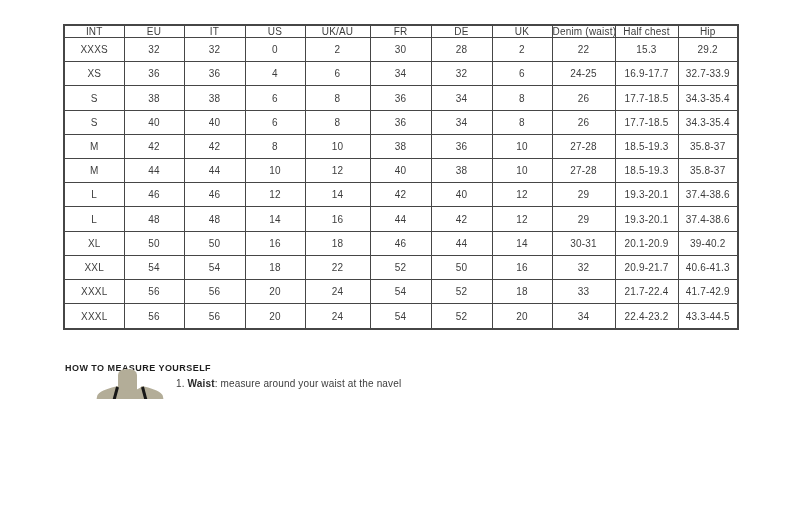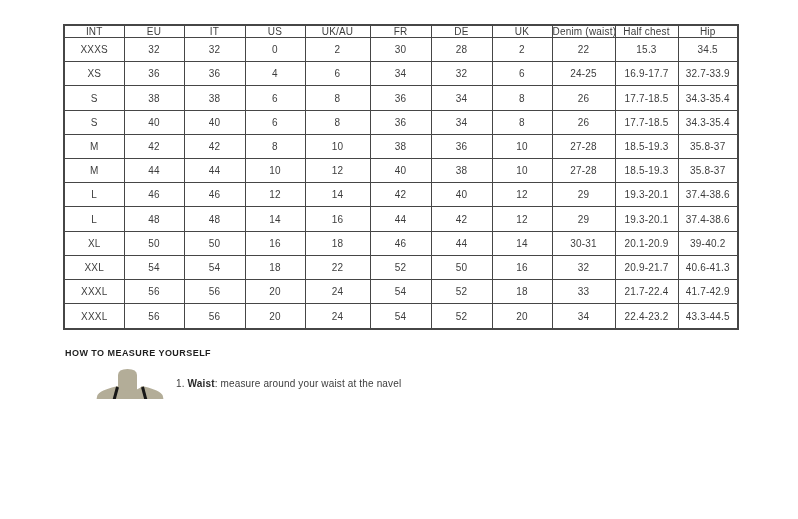--- a/index.html
+++ b/index.html
@@ -51,21 +51,21 @@
   col.c7  { width: 61px; }
   col.c8  { width: 60px; }
   col.c9  { width: 63px; }
   col.c10 { width: 63px; }
   col.c11 { width: 60px; }
 
   
   .measure-heading {
     position: absolute;
     left: 65px;
-    top: 348px;
+    top: 363px;
     font-size: 9px;
     font-weight: 700;
     letter-spacing: 0.45px;
     color: #1e1e1e;
   }
   .figure-svg {
     position: absolute;
     left: 80px;
     top: 366px;
   }
@@ -134,21 +134,21 @@
             <td>XXXS</td>
             <td>32</td>
             <td>32</td>
             <td>0</td>
             <td>2</td>
             <td>30</td>
             <td>28</td>
             <td>2</td>
             <td>22</td>
             <td>15.3</td>
-            <td>34.5</td>
+            <td>29.2</td>
           </tr>
           <tr>
             <td>XS</td>
             <td>36</td>
             <td>36</td>
             <td>4</td>
             <td>6</td>
             <td>34</td>
             <td>32</td>
             <td>6</td>

